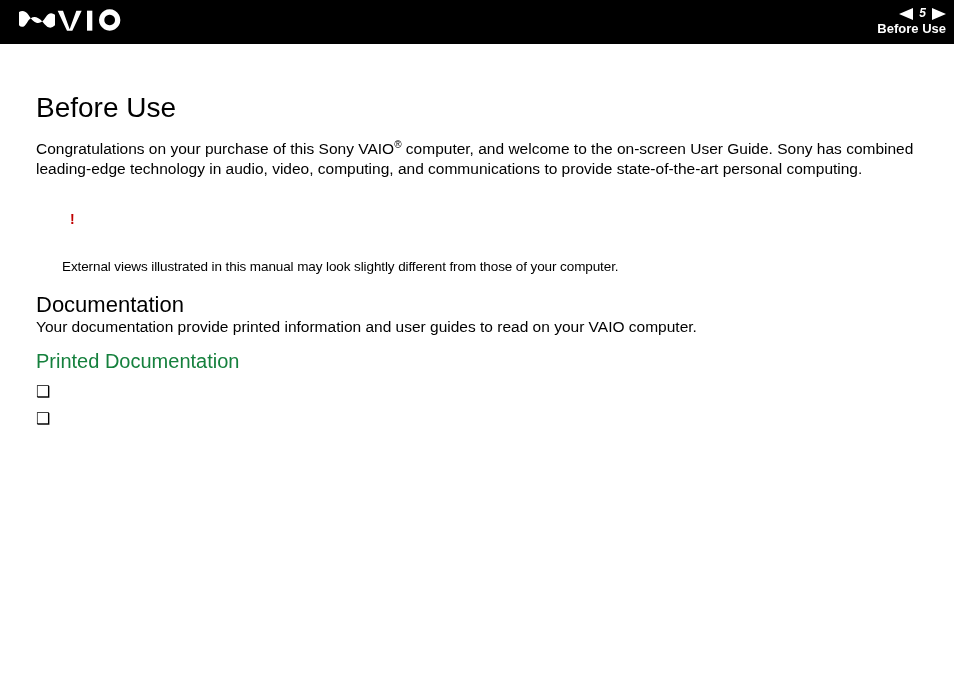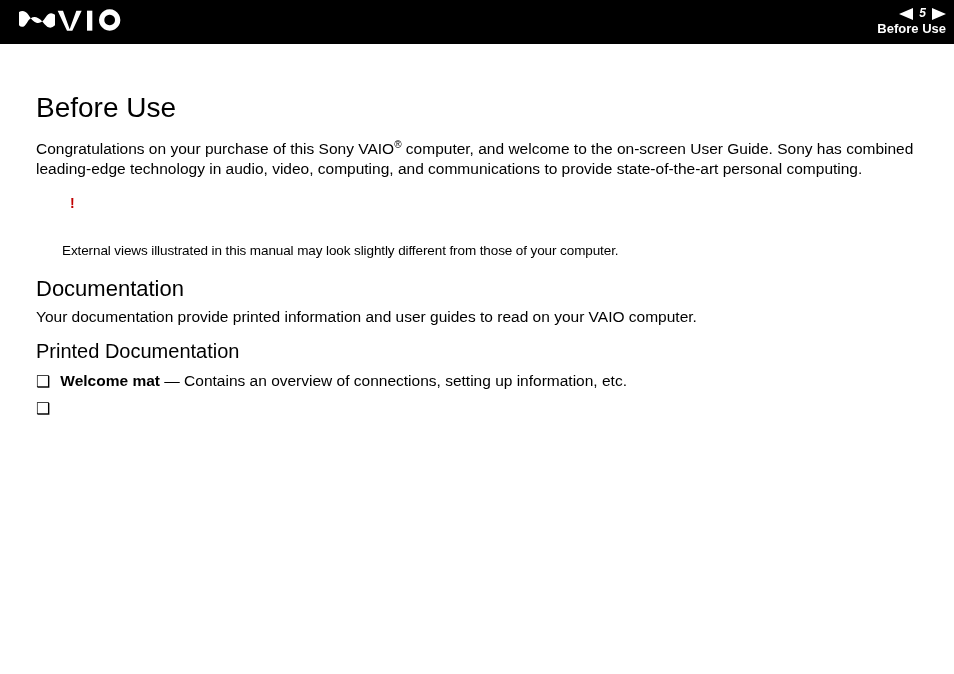--- a/index.html
+++ b/index.html
@@ -60,21 +60,21 @@
     padding: 48px 36px 0 36px;
   }
   h1 {
     font-size: 28px;
     font-weight: normal;
     margin-bottom: 14px;
   }
   .intro {
     font-size: 15.5px;
     line-height: 1.3;
-    margin-bottom: 16px;
+    margin-bottom: 32px;
   }
   sup { font-size: 0.65em; vertical-align: super; }
   .note-block {
     margin-left: 26px;
     margin-bottom: 18px;
   }
   .note-bang {
     color: #c00000;
     font-weight: bold;
     font-size: 14px;
@@ -83,28 +83,28 @@
   .note-text {
     font-family: Arial, Helvetica, sans-serif;
     font-size: 13.5px;
     font-stretch: condensed;
     letter-spacing: -0.1px;
     margin-top: 32px;
   }
   h2 {
     font-size: 22px;
     font-weight: normal;
-    margin-bottom: 6px;
+    margin-bottom: 0;
   }
   .doc-intro {
     font-size: 15.5px;
     margin-bottom: 14px;
   }
   h3 {
-    color: #000000;
+    color: #15803d;
     font-size: 20px;
     font-weight: normal;
     margin-bottom: 8px;
   }
   ul.printed {
     list-style: none;
     font-size: 15.5px;
   }
   ul.printed li {
     display: flex;
@@ -155,19 +155,18 @@
   </div>
 
   <h2>Documentation</h2>
   <p class="doc-intro">Your documentation provide printed information and user guides to read on your VAIO computer.</p>
 
   <h3>Printed Documentation</h3>
 
   <ul class="printed">
     <li>
       <span class="bullet">❑</span>
-      <span class="li-body"><strong>Welcome mat</strong><span> — Contains an overview of connections, setting up information, etc.</span></span>
     </li>
     <li>
       <span class="bullet">❑</span>
     </li>
   </ul>
 </div>
 
 </body></html>

